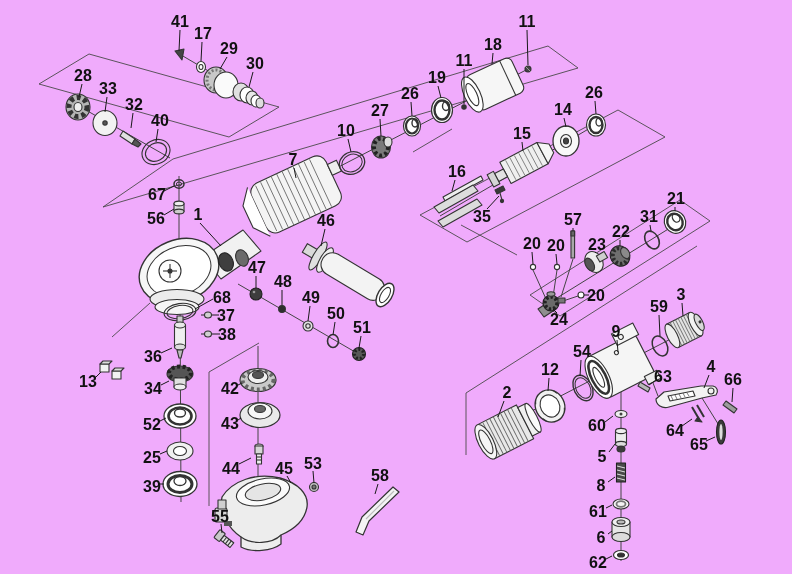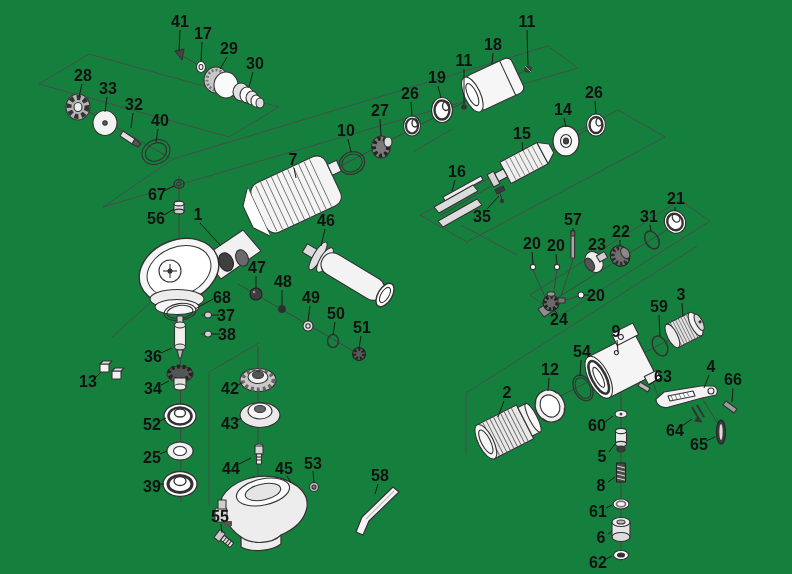--- a/index.html
+++ b/index.html
@@ -1,16 +1,16 @@
 <!DOCTYPE html>
 <html><head>
 <meta charset="utf-8">
 <style>
   html,body{margin:0;padding:0;background:#fff;}
-  .stage{width:792px;height:574px;position:relative;background:#15803d;overflow:hidden;}
+  .stage{width:792px;height:574px;position:relative;background:#f0abfc;overflow:hidden;}
   svg{display:block;}
   .part-label{font-family:"Liberation Sans","DejaVu Sans",sans-serif;font-size:16px;font-weight:bold;fill:#111;}
 </style>
 </head>
 <body>
 
 <div class="stage">
 <svg width="792" height="574" viewBox="0 0 792 574" xmlns="http://www.w3.org/2000/svg">
 
   <g stroke="#4a4a4a" stroke-width="0.9" fill="none">

